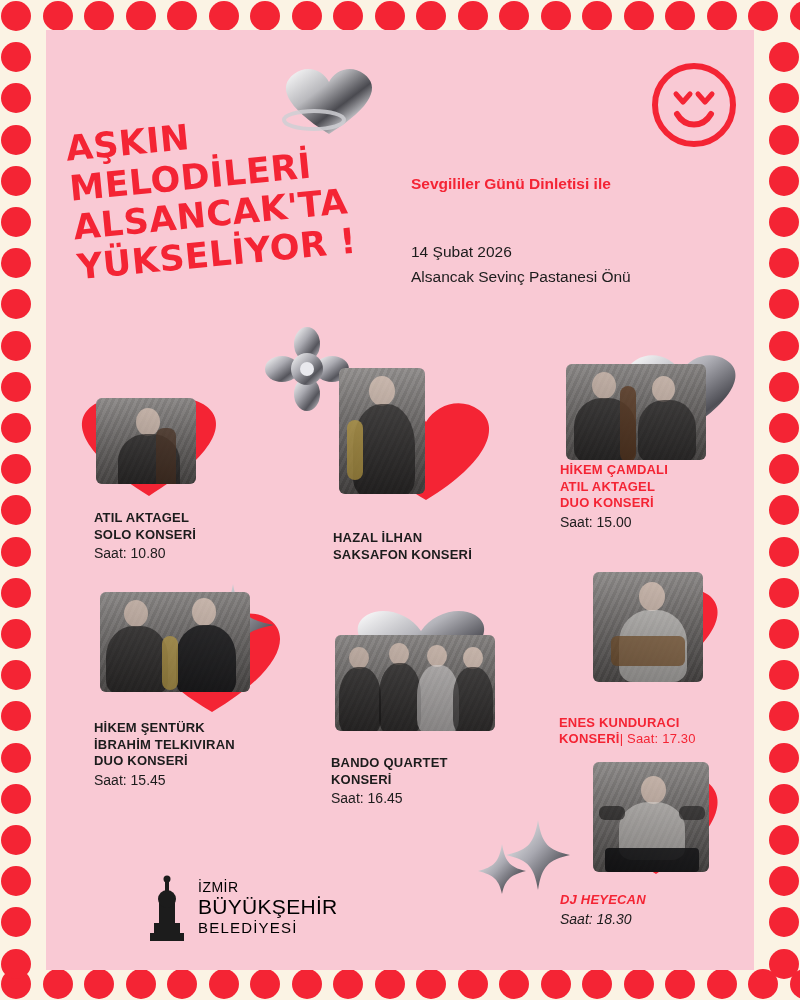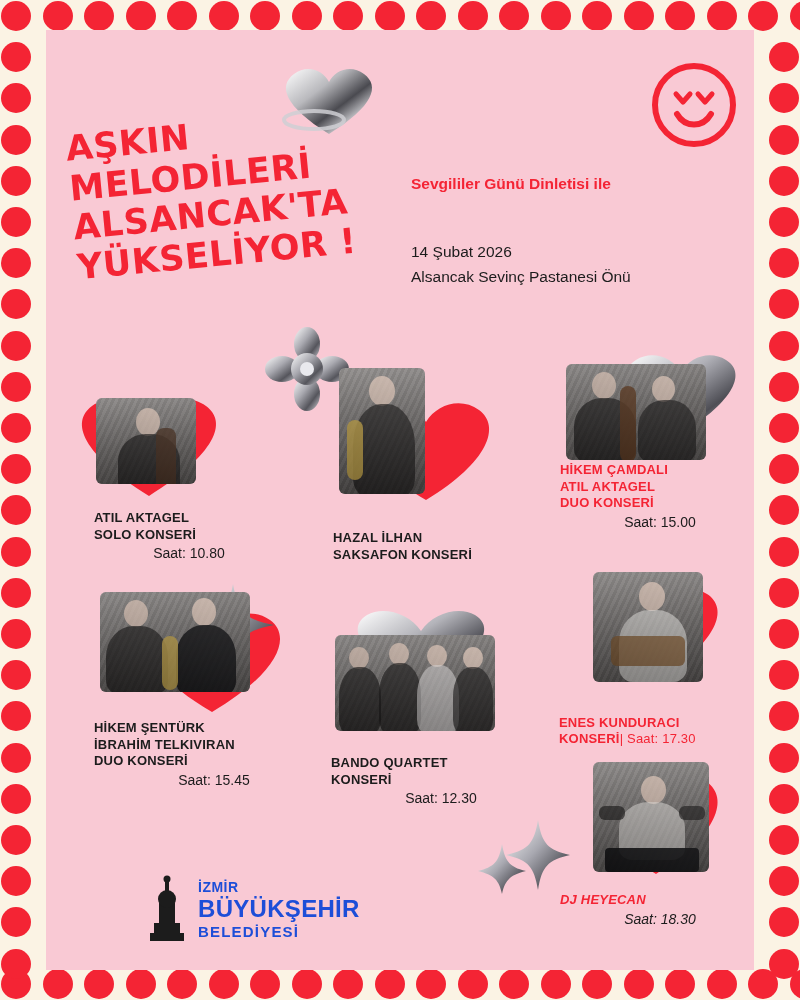--- a/index.html
+++ b/index.html
@@ -99,21 +99,20 @@
     font-size: 13px;
     line-height: 1.28;
     letter-spacing: 0.2px;
     white-space: pre-line;
   }
   .act-time {
     color: #1c1c1c;
     font-size: 14px;
     line-height: 1.4;
     margin-top: 1px;
-    text-align: center;
   }
   .act-title.red { color: #f42434; }
   .inline-time {
     font-weight: normal;
   }
 
   
   .art {
     position: absolute;
   }
@@ -157,26 +156,26 @@
     position: absolute;
     left: 96px;
     top: 845px;
     width: 210px;
     height: 80px;
   }
   .logo-text {
     position: absolute;
     left: 56px;
     top: 4px;
-    color: #1d4ed8;
-    font-weight: bold;
+    color: #000000;
+    font-weight: normal;
     line-height: 1.15;
   }
   .logo-l1 { font-size: 14px; letter-spacing: .5px;}
-  .logo-l2 { font-size: 24px; letter-spacing: .3px;}
+  .logo-l2 { font-size: 21px; letter-spacing: .3px;}
   .logo-l3 { font-size: 15px; letter-spacing: 1.2px;}
 </style>
 </head>
 <body>
 
 <div class="poster">
 
   <div class="dots" id="dots">
       <div class="dot" style="left: 1px; top: 1px; width: 30px; height: 30px; background: rgb(244, 36, 52);"></div>
       <div class="dot" style="left: 1px; top: 969px; width: 30px; height: 30px; background: rgb(244, 36, 52);"></div>
@@ -435,21 +434,21 @@
         <div class="head" style="left:92px; top:10px; width:20px; height:22px;"></div>
         <div class="fig" style="left:82px; top:30px; width:42px; height:68px; background:rgba(230,225,225,.55);"></div>
         <div class="head" style="left:128px; top:12px; width:20px; height:22px;"></div>
         <div class="fig" style="left:118px; top:32px; width:40px; height:66px;"></div>
         <div class="tint"></div>
       </div>
     </div>
     <div class="act-label" style="left:285px; top:725px; width:220px;">
       <div class="act-title">BANDO QUARTET
 KONSERİ</div>
-      <div class="act-time">Saat: 12.30</div>
+      <div class="act-time">Saat: 16.45</div>
     </div>
 
     <div class="art" style="left:505px; top:530px; width:190px; height:135px;">
       <svg width="190" height="130" viewBox="0 0 190 130" style="position:absolute; left:10px; top:0;">
         <path d="M95 120 C32 82 22 48 44 34 C61 23 84 30 95 48 C106 30 129 23 146 34 C168 48 158 82 95 120 Z" fill="#f42434"></path>
       </svg>
       <div class="photo" style="left:42px; top:12px; width:110px; height:110px; border-radius:6px;">
         <div class="head" style="left:46px; top:10px; width:26px; height:29px;"></div>
         <div class="fig" style="left:26px; top:38px; width:68px; height:72px; background:rgba(240,238,235,.55);"></div>
         <div class="fig" style="left:18px; top:64px; width:74px; height:30px; border-radius:6px; background:rgba(120,80,40,.75);"></div>

